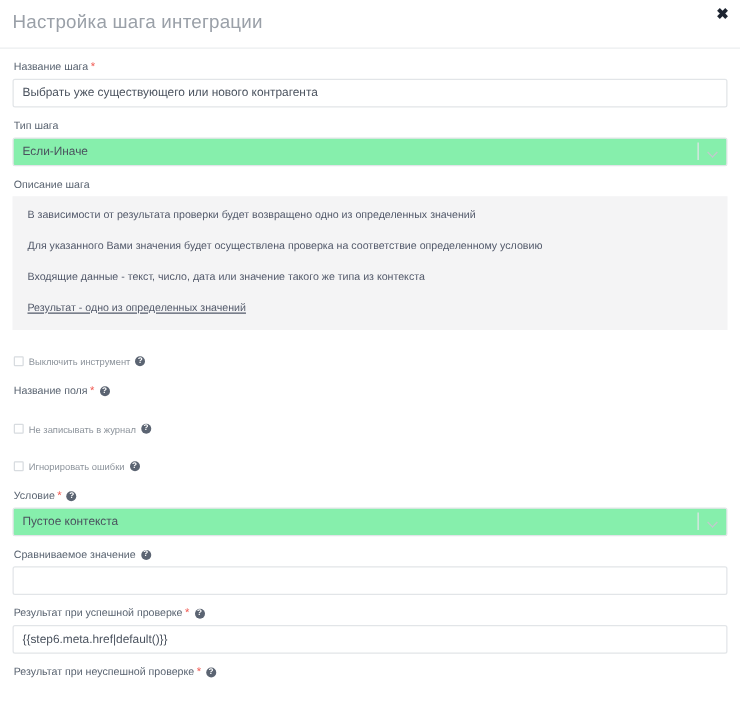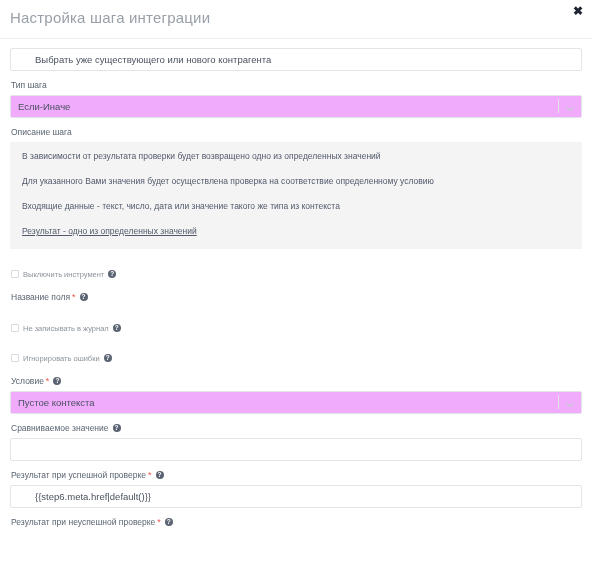--- a/index.html
+++ b/index.html
@@ -92,37 +92,37 @@
   .text-input {
     width: 100%;
     height: 23px;
     box-sizing: border-box;
     border: 1px solid #e2e5e8;
     border-radius: 2px;
     background: #ffffff;
     font-family: "Liberation Sans", sans-serif;
     font-size: 9.5px;
     color: #4a525e;
-    padding: 0 24px;
+    padding: 0 7px;
     outline: none;
   }
   .text-input::placeholder { color: #b9bfc6; }
   
   .select-wrap {
     position: relative;
     width: 100%;
     height: 23px;
   }
   .select-box {
     width: 100%;
     height: 23px;
     box-sizing: border-box;
     border: 1px solid #e2e5e8;
     border-radius: 2px;
-    background: #f0abfc;
+    background: #86efac;
     font-size: 9.5px;
     color: #4a525e;
     padding: 0 40px 0 7px;
     line-height: 21px;
     white-space: nowrap;
     overflow: hidden;
     cursor: pointer;
   }
   .select-sep {
     position: absolute;
@@ -195,20 +195,23 @@
 <div class="dialog">
 
   <div class="dialog-header">
     <div class="dialog-title">Настройка шага интеграции</div>
     <div class="close-btn">✖</div>
   </div>
 
   <div class="dialog-body">
 
     <div class="field">
+      <span class="field-label">
+        <span>Название шага</span><span class="req">*</span>
+      </span>
       <input class="text-input" type="text" value="Выбрать уже существующего или нового контрагента" style="">
     </div>
 
     <div class="field">
       <span class="field-label">Тип шага</span>
       <div class="select-wrap">
         <div class="select-box">Если-Иначе</div>
         <div class="select-sep"></div>
         <div class="select-caret"></div>
       </div>

